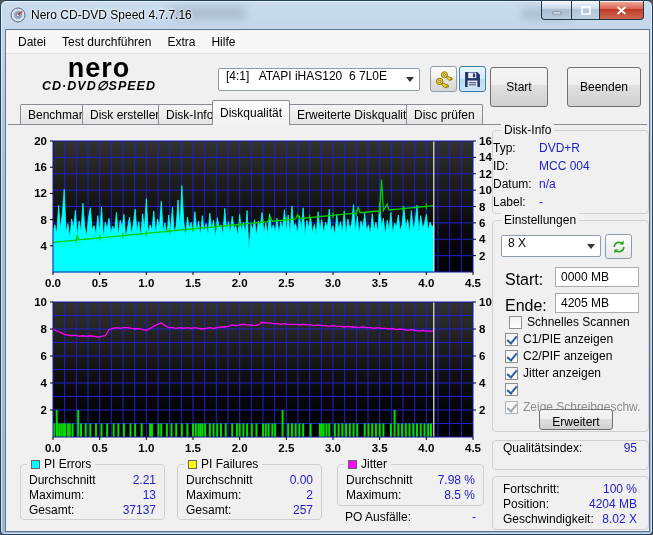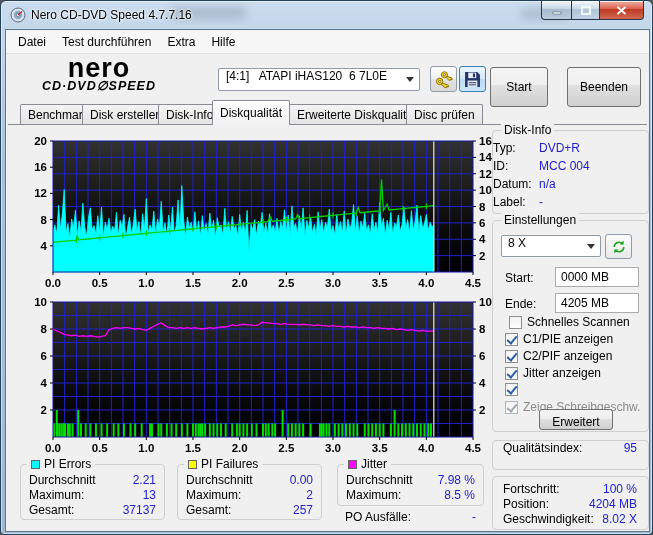--- a/index.html
+++ b/index.html
@@ -86,21 +86,21 @@
   .info-label { display:inline-block; width:46px; color:#000; }
   .info-value { color:#2121C8; }
   .kv-row { position:absolute; left:10px; right:11px; font-size:12px; display:flex; justify-content:space-between; }
   .kv-val { color:#2121C8; }
 
   .speed-combo { position:absolute; left:8px; top:14px; width:100px; height:22px; background:#fff;
     border:1px solid #8E9CAA; border-radius:2px; font-size:12px; display:flex; padding-left:6px; }
   .refresh-btn { position:absolute; left:112px; top:13px; width:27px; height:25px; border:1px solid #8E9CAA;
     border-radius:3px; background:linear-gradient(#FDFDFD,#E8E8E8); display:flex; align-items:center; justify-content:center; }
 
-  .field-label { position:absolute; left:12px; font-size:12px;text-align:right; }
+  .field-label { position:absolute; left:12px; font-size:16px;text-align:right; }
   .field-input { position:absolute; left:62px; width:84px; height:20px; border:1px solid #ABABAB; background:#fff;
     font-size:12px; font-family:"Liberation Sans", sans-serif; padding-left:5px; color:#000; }
 
   .cb-row { position:absolute; display:flex; align-items:center; gap:5px; font-size:12px; }
   .cb { position:relative; width:13px; height:13px; background:linear-gradient(#F2F2F2,#FDFDFD);
     border:1px solid #8E8F8F; flex:0 0 auto; }
   .cb.checked::after { content:""; position:absolute; left:3px; top:0px; width:4px; height:8px;
     border:solid #2B5DA8; border-width:0 2px 2px 0; transform:rotate(40deg); }
   .cb.disabled { border-color:#B0B5B8; }
   .cb.disabled::after { border-color:#9FA8B0; }

